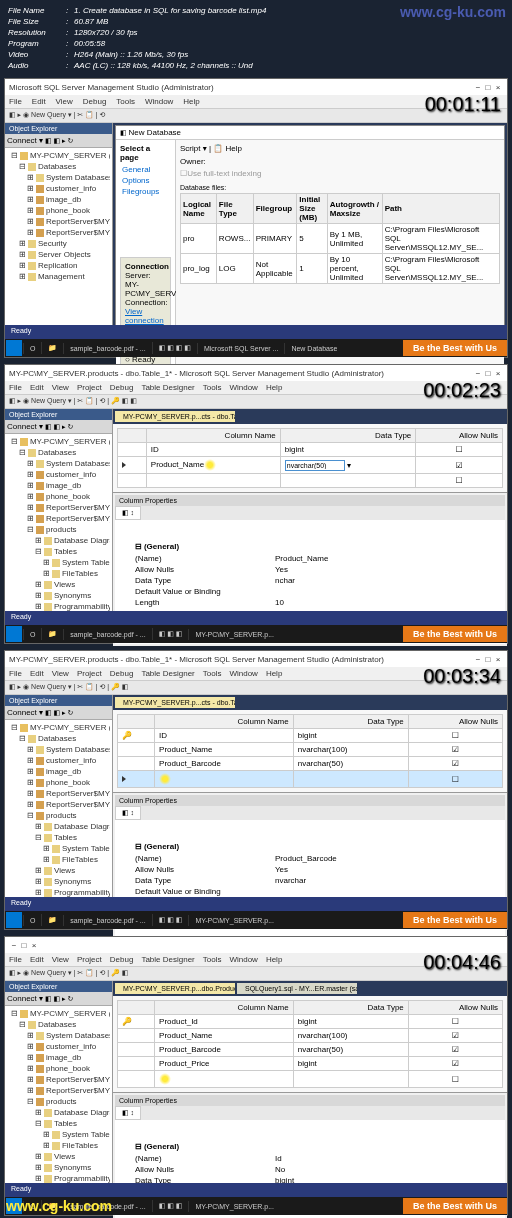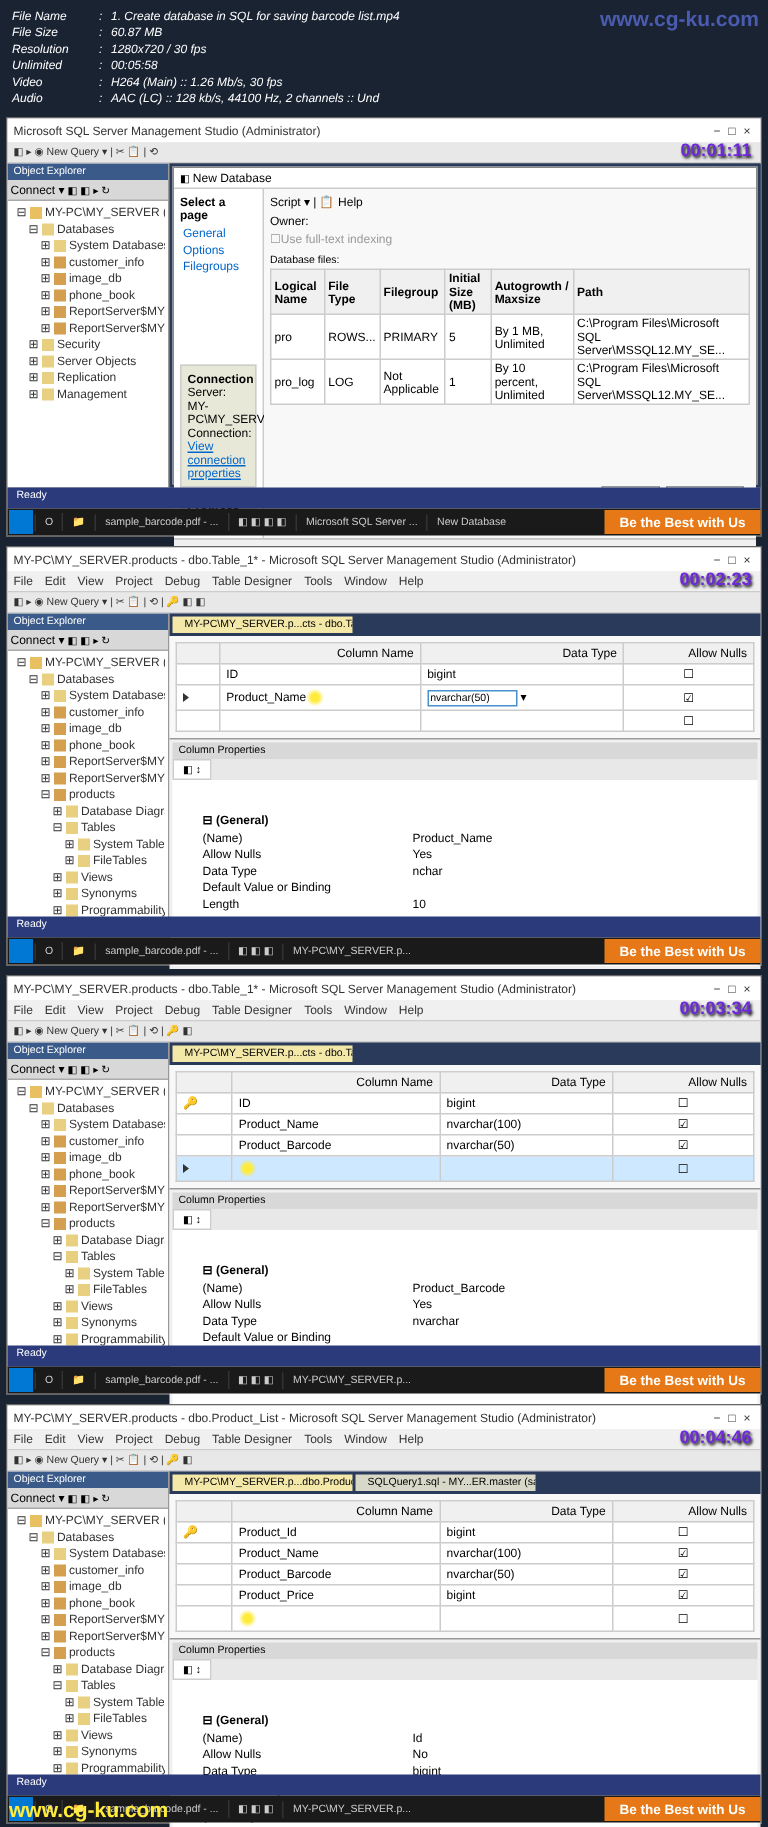--- a/index.html
+++ b/index.html
@@ -13,21 +13,21 @@
 .screenshot{background:#e8e4dc;margin:0 4px 6px 4px;position:relative;border:1px solid #666}
 .ss1{height:280px}
 .ss2{height:280px}
 .ss3{height:280px}
 .ss4{height:280px}
 .title-bar{background:#fff;height:16px;padding:6px 4px;font-size:7px;color:#333;display:flex;justify-content:space-between;align-items:center}
 .title-bar .controls span{display:inline-block;width:10px;text-align:center}
 .menu-bar{background:#f0f0f0;height:14px;padding:2px 4px;font-size:7px;color:#333;border-bottom:1px solid #ccc}
 .menu-bar span{margin-right:8px}
 .toolbar{background:#e8e8e8;height:14px;padding:2px 4px;font-size:7px;color:#333;border-bottom:1px solid #ccc}
-.timestamp{position:absolute;top:14px;right:6px;color:#6d28d9;font-size:12px;font-weight:bold;text-shadow:1px 1px 2px #000;z-index:10}
+.timestamp{position:absolute;top:14px;right:6px;color:#000000;font-size:20px;font-weight:normal;text-shadow:1px 1px 2px #000;z-index:10}
 .main-area{display:flex;height:calc(100% - 62px);background:#2a3a5a}
 .sidebar{width:108px;background:#fff;border-right:1px solid #999;overflow:hidden}
 .sidebar-header{background:#3a5a8a;color:#fff;padding:2px 4px;font-size:7px}
 .sidebar-toolbar{background:#d8d8d8;padding:2px;font-size:7px;border-bottom:1px solid #aaa}
 .tree{padding:2px;font-size:7px;color:#333}
 .tree .node{padding:1px 0 1px 8px;white-space:nowrap;overflow:hidden}
 .tree .node.l1{padding-left:4px}
 .tree .node.l2{padding-left:12px}
 .tree .node.l3{padding-left:20px}
 .tree .node.l4{padding-left:28px}
@@ -95,41 +95,50 @@
       <span class="label">File Size</span>
       <span class="colon">:</span>
       <span>60.87 MB</span>
     </div>
   <div class="row">
       <span class="label">Resolution</span>
       <span class="colon">:</span>
       <span>1280x720 / 30 fps</span>
     </div>
   <div class="row">
-      <span class="label">Unlimited</span>
+      <span class="label">Program</span>
       <span class="colon">:</span>
       <span>00:05:58</span>
     </div>
   <div class="row">
       <span class="label">Video</span>
       <span class="colon">:</span>
       <span>H264 (Main) :: 1.26 Mb/s, 30 fps</span>
     </div>
   <div class="row">
       <span class="label">Audio</span>
       <span class="colon">:</span>
       <span>AAC (LC) :: 128 kb/s, 44100 Hz, 2 channels :: Und</span>
     </div>
 </div>
 
 <div class="screenshot ss1">
   <div class="timestamp">00:01:11</div>
   <div class="title-bar">
     <span>Microsoft SQL Server Management Studio (Administrator)</span>
     <span class="controls"><span>−</span><span>□</span><span>×</span></span>
+  </div>
+  <div class="menu-bar">
+    <span>File</span>
+    <span>Edit</span>
+    <span>View</span>
+    <span>Debug</span>
+    <span>Tools</span>
+    <span>Window</span>
+    <span>Help</span>
   </div>
   <div class="toolbar">◧ ▸ ◉ New Query ▾ | ✂ 📋 | ⟲</div>
   <div class="main-area">
     <div class="sidebar">
       <div class="sidebar-header">Object Explorer</div>
       <div class="sidebar-toolbar"><span>Connect ▾</span> ◧ ◧ ▸ ↻</div>
       <div class="tree">
         <div class="node l1">⊟ <span class="ico"></span><span>MY-PC\MY_SERVER (SQL Server 12.0.2...</span></div>
         <div class="node l2">⊟ <span class="ico folder"></span><span>Databases</span></div>
         <div class="node l3">⊞ <span class="ico folder"></span><span>System Databases</span></div>
@@ -456,21 +465,20 @@
     <div class="item">sample_barcode.pdf - ...</div>
       <div class="item">◧ ◧ ◧</div>
     <div class="item">MY-PC\MY_SERVER.p...</div>
     <div class="best">Be the Best with Us</div>
   </div>
 </div>
 
 <div class="screenshot ss4">
   <div class="timestamp">00:04:46</div>
   <div class="title-bar">
-      <span>MY-PC\MY_SERVER.products - dbo.Product_List - Microsoft SQL Server Management Studio (Administrator)</span>
       <span class="controls"><span>−</span><span>□</span><span>×</span></span>
     </div>
   <div class="menu-bar">
     <span>File</span><span>Edit</span><span>View</span><span>Project</span><span>Debug</span><span>Table Designer</span><span>Tools</span><span>Window</span><span>Help</span>
   </div>
   <div class="toolbar">◧ ▸ ◉ New Query ▾ | ✂ 📋 | ⟲ | 🔑 ◧</div>
   <div class="main-area">
     <div class="sidebar">
       <div class="sidebar-header">Object Explorer</div>
       <div class="sidebar-toolbar"><span>Connect ▾</span> ◧ ◧ ▸ ↻</div>

